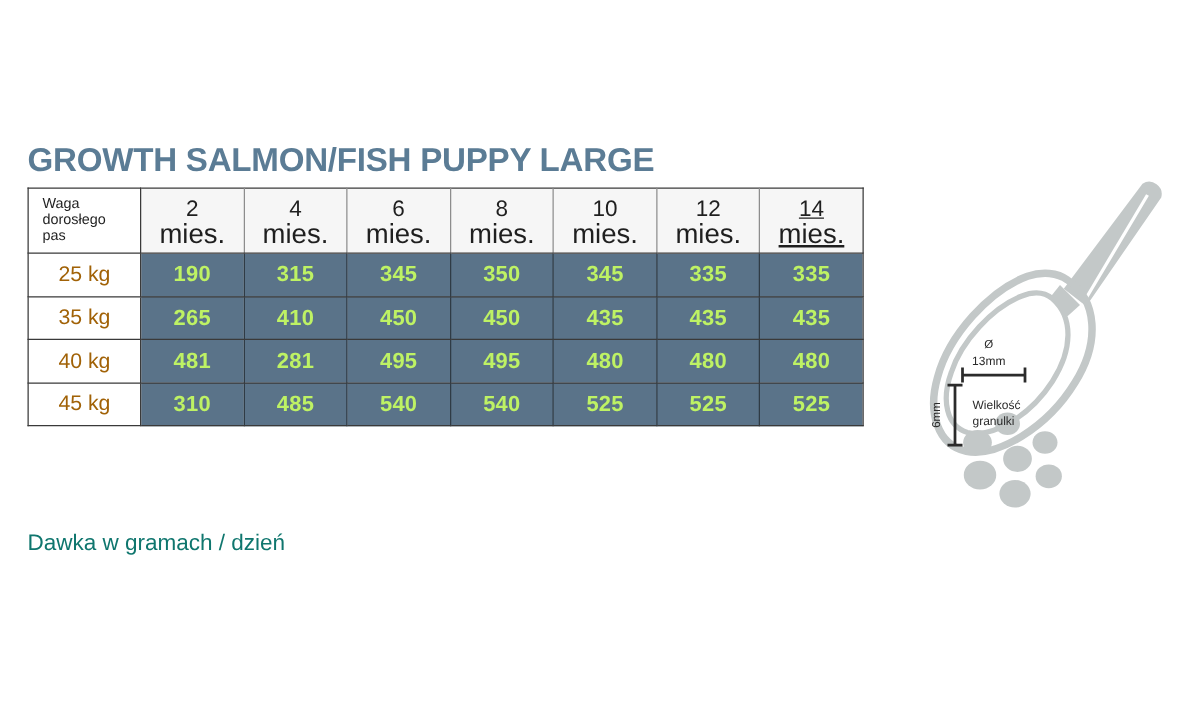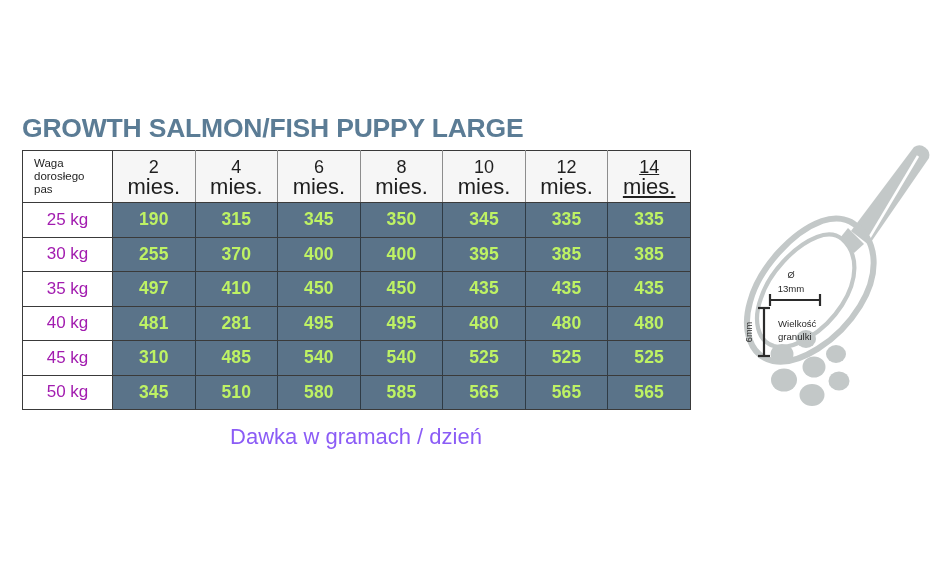--- a/index.html
+++ b/index.html
@@ -95,21 +95,21 @@
     font-size: 22px;
     line-height: 20px;
   }
 
   
   tbody tr { height: 34.5px; }
   .dose-table tbody td.weight-cell {
     background: #ffffff;
     border: 1px solid #3a3a3a;
     font-size: 17px;
-    color: #a21caf;
+    color: #a16207;
   }
   .dose-table tbody td.value-cell {
     background: #5a7389;
     border: 1px solid #3a3a3a;
     border-left-color: #2f3b45;
     border-right-color: #2f3b45;
     font-size: 17.5px;
     font-weight: bold;
     color: #bef264;
     letter-spacing: 0.2px;
@@ -117,23 +117,23 @@
   .dose-table tbody td.value-cell.v-last {
     border-right-color: #3a3a3a;
   }
 
   
   .caption {
     position: absolute;
     left: 22px;
     top: 424px;
     width: 668px;
-    text-align: center;
-    font-size: 22px;
-    color: #8b5cf6;
+    text-align: left;
+    font-size: 18px;
+    color: #0f766e;
     padding-right: 1px;
   }
 
   
   .scoop {
     position: absolute;
     left: 718px;
     top: 118px;
     width: 227px;
     height: 302px;
@@ -208,32 +208,22 @@
           <td class="weight-cell">25 kg</td>
           <td class="value-cell">190</td>
           <td class="value-cell">315</td>
           <td class="value-cell">345</td>
           <td class="value-cell">350</td>
           <td class="value-cell">345</td>
           <td class="value-cell">335</td>
           <td class="value-cell v-last">335</td>
         </tr>
         <tr>
-          <td class="weight-cell">30 kg</td>
-          <td class="value-cell">255</td>
-          <td class="value-cell">370</td>
-          <td class="value-cell">400</td>
-          <td class="value-cell">400</td>
-          <td class="value-cell">395</td>
-          <td class="value-cell">385</td>
-          <td class="value-cell v-last">385</td>
-        </tr>
-        <tr>
           <td class="weight-cell">35 kg</td>
-          <td class="value-cell">497</td>
+          <td class="value-cell">265</td>
           <td class="value-cell">410</td>
           <td class="value-cell">450</td>
           <td class="value-cell">450</td>
           <td class="value-cell">435</td>
           <td class="value-cell">435</td>
           <td class="value-cell v-last">435</td>
         </tr>
         <tr>
           <td class="weight-cell">40 kg</td>
           <td class="value-cell">481</td>
@@ -246,30 +236,20 @@
         </tr>
         <tr>
           <td class="weight-cell">45 kg</td>
           <td class="value-cell">310</td>
           <td class="value-cell">485</td>
           <td class="value-cell">540</td>
           <td class="value-cell">540</td>
           <td class="value-cell">525</td>
           <td class="value-cell">525</td>
           <td class="value-cell v-last">525</td>
-        </tr>
-        <tr>
-          <td class="weight-cell">50 kg</td>
-          <td class="value-cell">345</td>
-          <td class="value-cell">510</td>
-          <td class="value-cell">580</td>
-          <td class="value-cell">585</td>
-          <td class="value-cell">565</td>
-          <td class="value-cell">565</td>
-          <td class="value-cell v-last">565</td>
         </tr>
       </tbody>
     </table>
   </div>
 
   <div class="caption">Dawka w gramach / dzień</div>
 
   <div class="scoop">
     <svg width="227" height="302" viewBox="0 0 227 302" xmlns="http://www.w3.org/2000/svg">
       <g>

